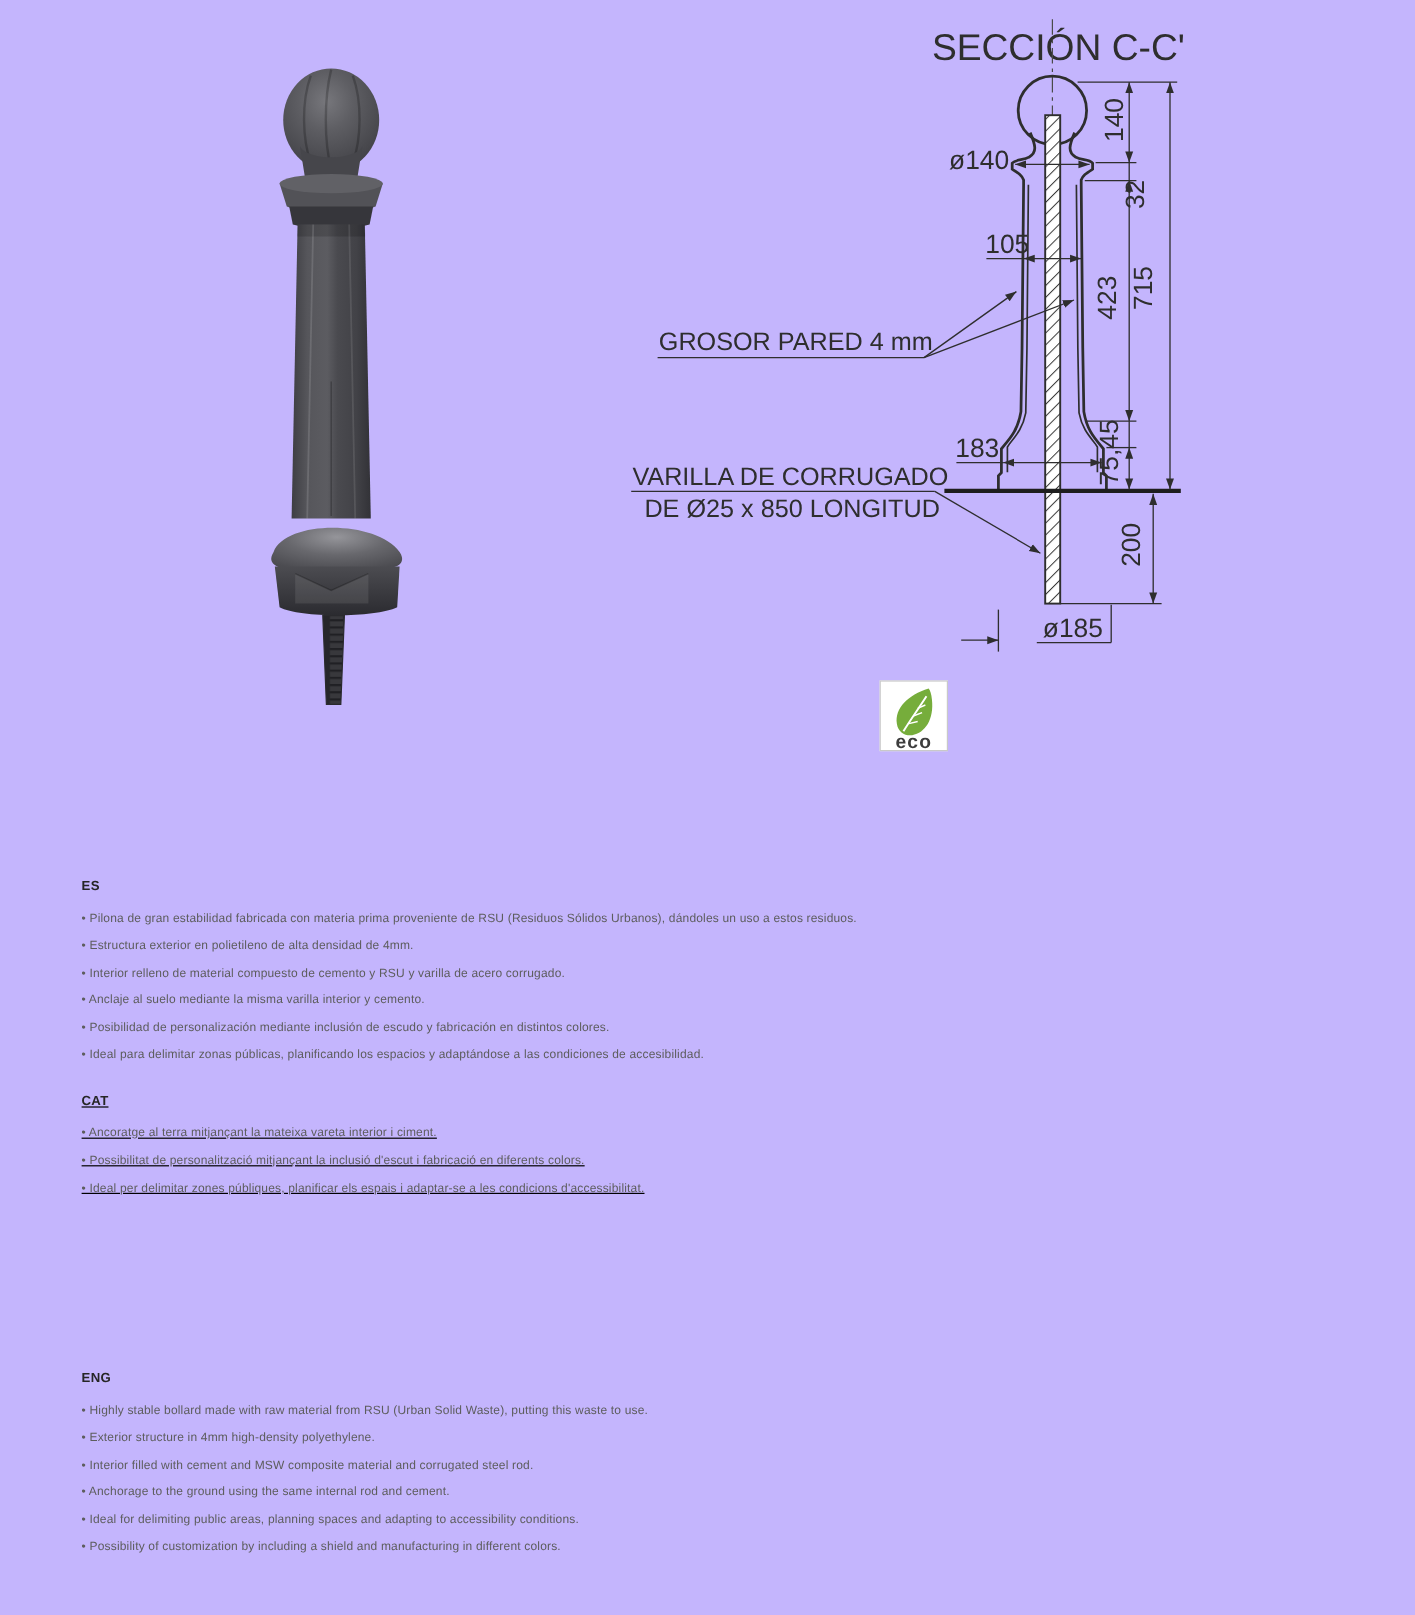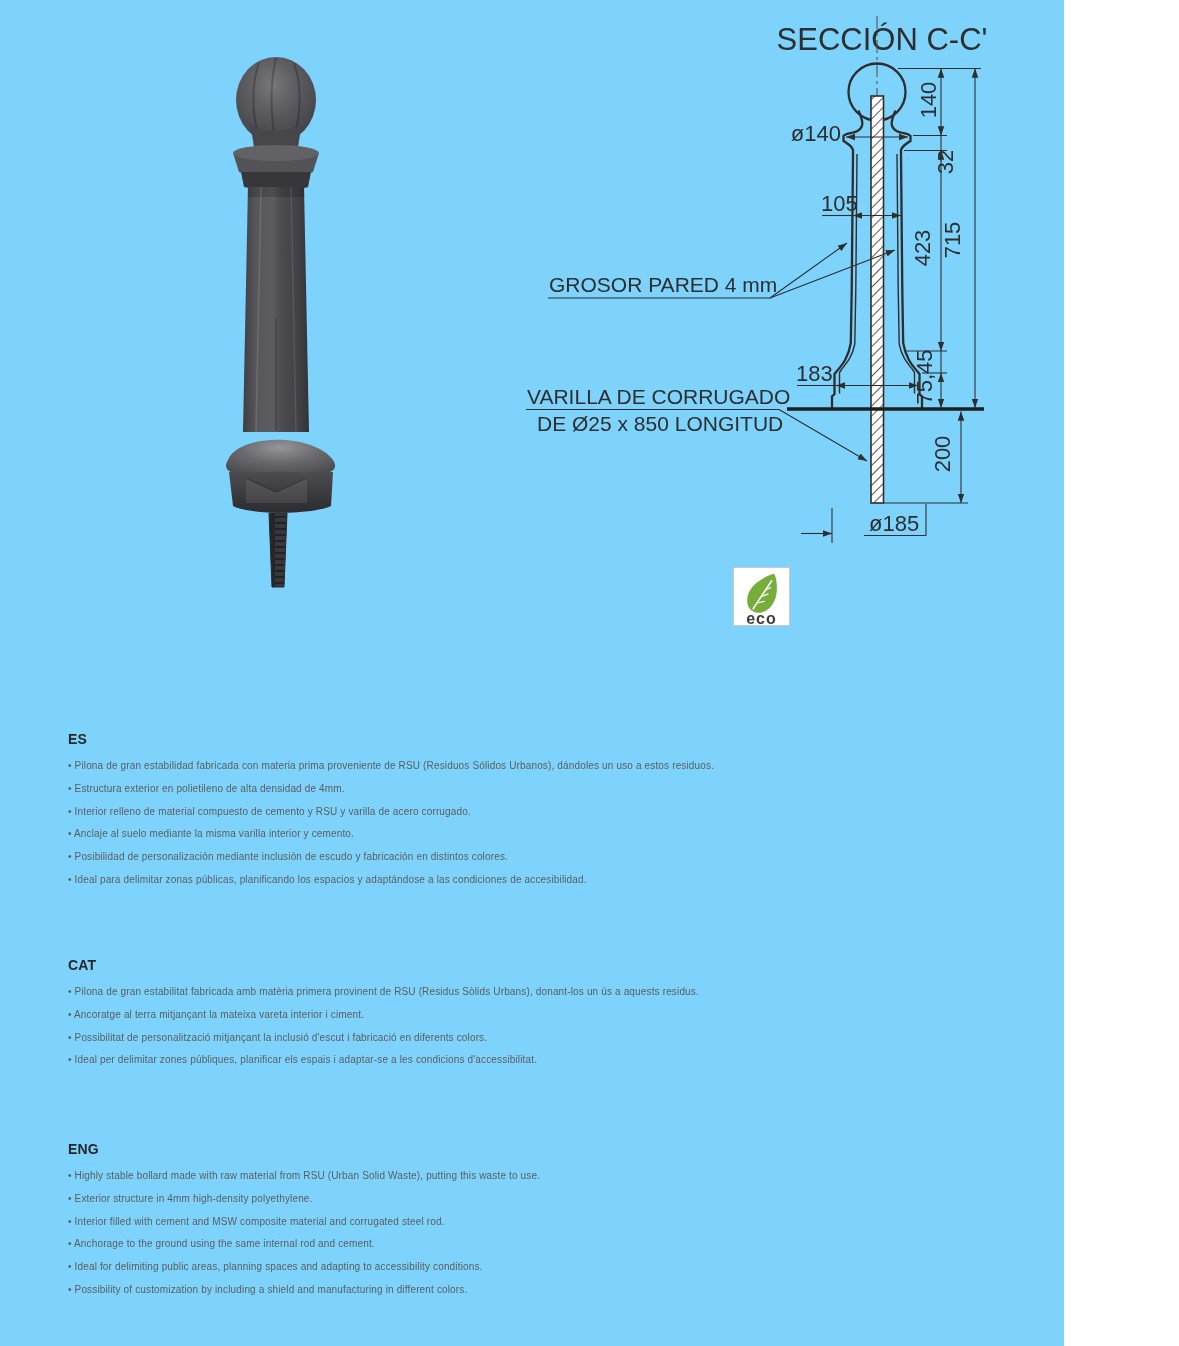--- a/index.html
+++ b/index.html
@@ -1,27 +1,27 @@
 <!DOCTYPE html>
 <html><head>
 <meta charset="utf-8">
 <style>
   html,body{margin:0;padding:0;background:#ffffff;}
-  #canvas{position:relative;width:1064px;height:1346px;background:#7dd3fc;overflow:hidden;
+  #canvas{position:relative;width:1179px;height:1346px;background:#c4b5fd;overflow:hidden;
           font-family:"Liberation Sans", sans-serif;}
   .abs{position:absolute;}
   
   .drawtext{fill:#2e2e2e;font-family:"Liberation Sans",sans-serif;}
   
   #eco-box{left:733px;top:567px;width:57px;height:59px;border:1px solid #c9c9c9;background:#fff;
            display:flex;flex-direction:column;align-items:center;justify-content:flex-start;box-sizing:border-box;}
   #eco-label{font-size:16px;font-weight:bold;color:#3d3d3d;letter-spacing:1px;line-height:11px;margin-top:-1px;}
   
   .section{left:68px;width:1060px;}
-  .section h3{margin:0 0 7px 0;font-size:14px;font-weight:bold;color:#262626;line-height:17px;letter-spacing:.2px;}
+  .section h3{margin:0 0 7px 0;font-size:11px;font-weight:bold;color:#262626;line-height:17px;letter-spacing:.2px;}
   .section .li{font-size:10px;color:#5d5d5d;line-height:22.8px;letter-spacing:.15px;font-weight:400;}
 </style>
 </head>
 <body>
 
 <div id="canvas">
 
   <svg class="abs" style="left:195px;top:25px;" width="170" height="575" viewBox="195 25 170 575">
     <defs>
       <radialGradient id="ballG" cx="45%" cy="32%" r="80%">
@@ -171,23 +171,22 @@
   <div class="abs section" style="top:731px;">
     <h3>ES</h3>
     <div class="li">• Pilona de gran estabilidad fabricada con materia prima proveniente de RSU (Residuos Sólidos Urbanos), dándoles un uso a estos residuos.</div>
     <div class="li">• Estructura exterior en polietileno de alta densidad de 4mm.</div>
     <div class="li">• Interior relleno de material compuesto de cemento y RSU y varilla de acero corrugado.</div>
     <div class="li">• Anclaje al suelo mediante la misma varilla interior y cemento.</div>
     <div class="li">• Posibilidad de personalización mediante inclusión de escudo y fabricación en distintos colores.</div>
     <div class="li">• Ideal para delimitar zonas públicas, planificando los espacios y adaptándose a las condiciones de accesibilidad.</div>
   </div>
 
-  <div class="abs section" style="top:957px;">
+  <div class="abs section" style="top:910px;text-decoration:underline;">
     <h3>CAT</h3>
-    <div class="li">• Pilona de gran estabilitat fabricada amb matèria primera provinent de RSU (Residus Sòlids Urbans), donant-los un ús a aquests residus.</div>
     <div class="li">• Ancoratge al terra mitjançant la mateixa vareta interior i ciment.</div>
     <div class="li">• Possibilitat de personalització mitjançant la inclusió d'escut i fabricació en diferents colors.</div>
     <div class="li">• Ideal per delimitar zones públiques, planificar els espais i adaptar-se a les condicions d'accessibilitat.</div>
   </div>
 
   <div class="abs section" style="top:1141px;">
     <h3>ENG</h3>
     <div class="li">• Highly stable bollard made with raw material from RSU (Urban Solid Waste), putting this waste to use.</div>
     <div class="li">• Exterior structure in 4mm high-density polyethylene.</div>
     <div class="li">• Interior filled with cement and MSW composite material and corrugated steel rod.</div>

